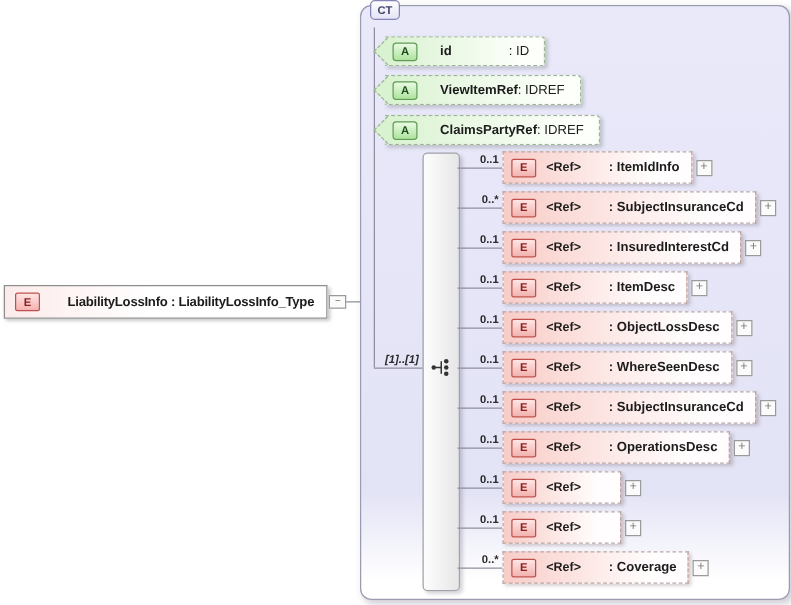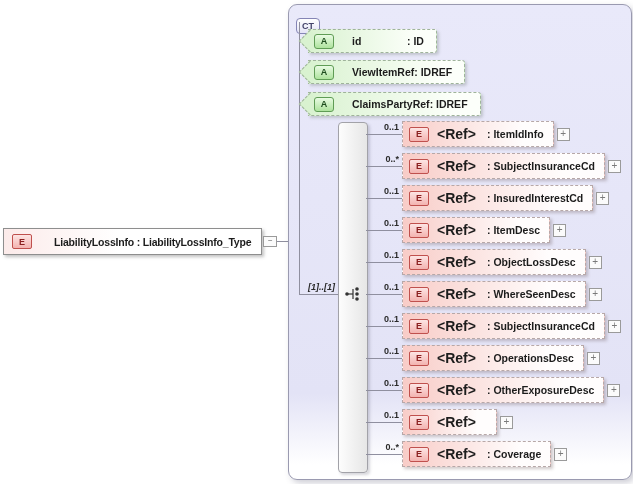--- a/index.html
+++ b/index.html
@@ -8,21 +8,21 @@
     font-family:"Liberation Sans",sans-serif;background:#fff;
   }
   
   .ct-box{
     position:absolute;left:288px;top:4px;width:342px;height:474px;
     border:1px solid #9a9ab0;border-radius:9px;
     background:linear-gradient(180deg,#e9e9fa 0%,#e3e3f6 82%,#ffffff 97%);
     box-shadow:3px 3px 6px rgba(60,60,90,.25);
   }
   .ct-icon{
-    position:absolute;left:296px;top:18px;width:22px;height:14px;
+    position:absolute;left:296px;top:0;width:22px;height:14px;
     border:1px solid #8585b5;border-radius:4px;
     background:linear-gradient(#ffffff,#e4e4f6);
     font-size:9px;font-weight:700;color:#44446a;
     display:flex;align-items:center;justify-content:center;
   }
   .ct-title{
     position:absolute;left:324px;top:8px;
     font-size:11px;font-weight:700;color:#1c1c1c;white-space:nowrap;
   }
   
@@ -47,21 +47,21 @@
     background:#d9f2d0;
   }
   .a-icon{
     position:relative;width:18px;height:13px;margin-right:6px;flex:0 0 auto;
     border:1px solid #5f9c55;border-radius:3px;
     background:linear-gradient(#e9fbe3,#aee39e);
     font-size:9px;font-weight:700;color:#1e4d1e;
     display:flex;align-items:center;justify-content:center;
   }
   .attr-name{position:relative;min-width:55px;font-size:10.5px;font-weight:700;color:#1c1c1c;margin-left:12px;}
-  .attr-type{position:relative;font-size:10.5px;font-weight:700;color:#1c1c1c;}
+  .attr-type{position:relative;font-size:10.5px;font-weight:400;color:#1c1c1c;}
   
   .seq-bar{
     position:absolute;left:338px;top:122px;width:28px;height:349px;
     border:1px solid #a2a2a8;border-radius:4px;
     background:linear-gradient(to right,#fdfdfd,#e6e6e6);
     box-shadow:2px 2px 3px rgba(70,70,90,.22);
   }
   .seq-icon{position:absolute;left:344px;top:286px;}
   .occur-label{
     position:absolute;left:297px;top:282px;width:38px;text-align:right;
@@ -82,21 +82,21 @@
     background:linear-gradient(to right,#f8ccc7,#fffdfd 80%);
     box-shadow:2px 2px 3px rgba(90,70,70,.28);
   }
   .e-icon{
     width:18px;height:13px;margin-right:8px;flex:0 0 auto;
     border:1px solid #c0504d;border-radius:2px;
     background:linear-gradient(#fde5e4,#f3b3b0);
     font-size:9px;font-weight:700;color:#8b2020;
     display:flex;align-items:center;justify-content:center;
   }
-  .ref-label{min-width:50px;font-size:14px;font-weight:700;color:#1c1c1c;}
+  .ref-label{min-width:50px;font-size:10px;font-weight:700;color:#1c1c1c;}
   .etype{font-size:10.5px;font-weight:700;color:#1c1c1c;}
   .plus{
     margin-left:3px;width:11px;height:11px;flex:0 0 auto;
     border:1px solid #9a9a9a;background:#fbfbfb;
     font-size:10px;line-height:9px;text-align:center;color:#7a7a7a;
   }
   
   .root-row{position:absolute;left:3px;top:228px;height:27px;display:flex;align-items:center;}
   .root-box{
     height:25px;display:flex;align-items:center;white-space:nowrap;
@@ -273,21 +273,20 @@
     </div>
   </div>
 
   <div class="el-row" style="top:377px">
     <span class="card">0..1</span>
     <span class="branch"></span>
     <div class="el-content">
       <div class="el-box">
         <span class="e-icon">E</span>
         <span class="ref-label">&lt;Ref&gt;</span>
-        <span class="etype">: OtherExposureDesc</span>
       </div>
       <span class="plus">+</span>
     </div>
   </div>
 
   <div class="el-row" style="top:409px">
     <span class="card">0..1</span>
     <span class="branch"></span>
     <div class="el-content">
       <div class="el-box">

